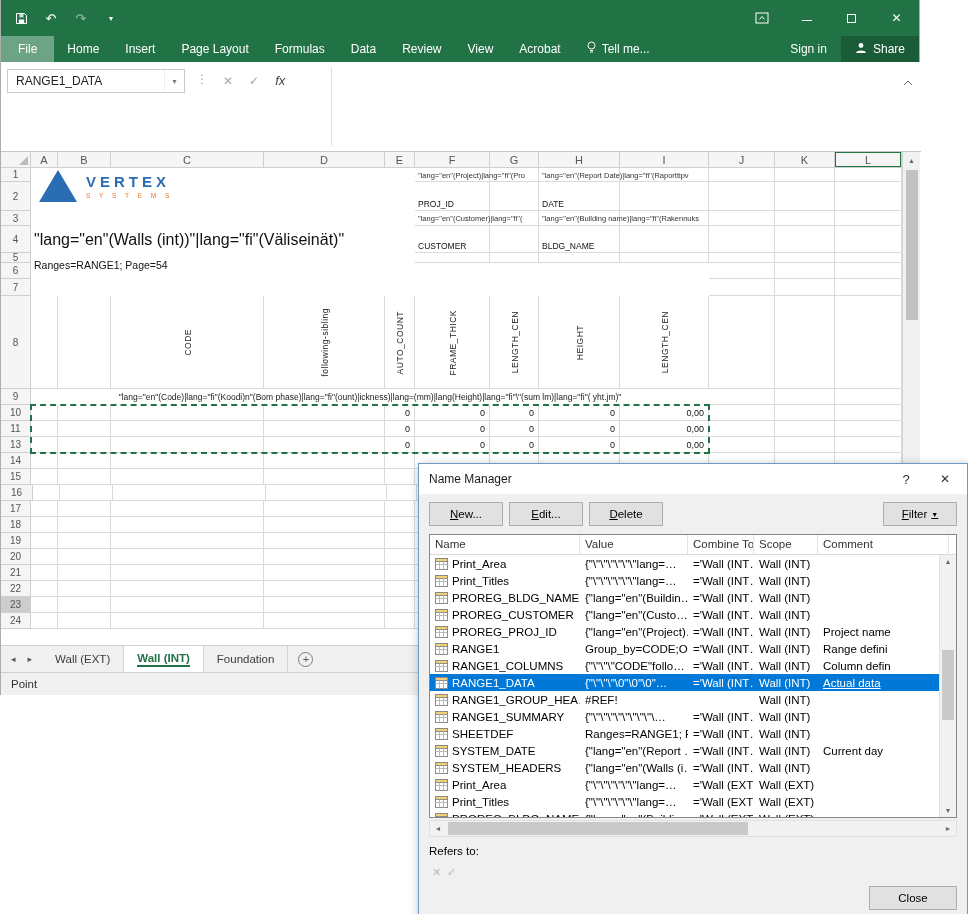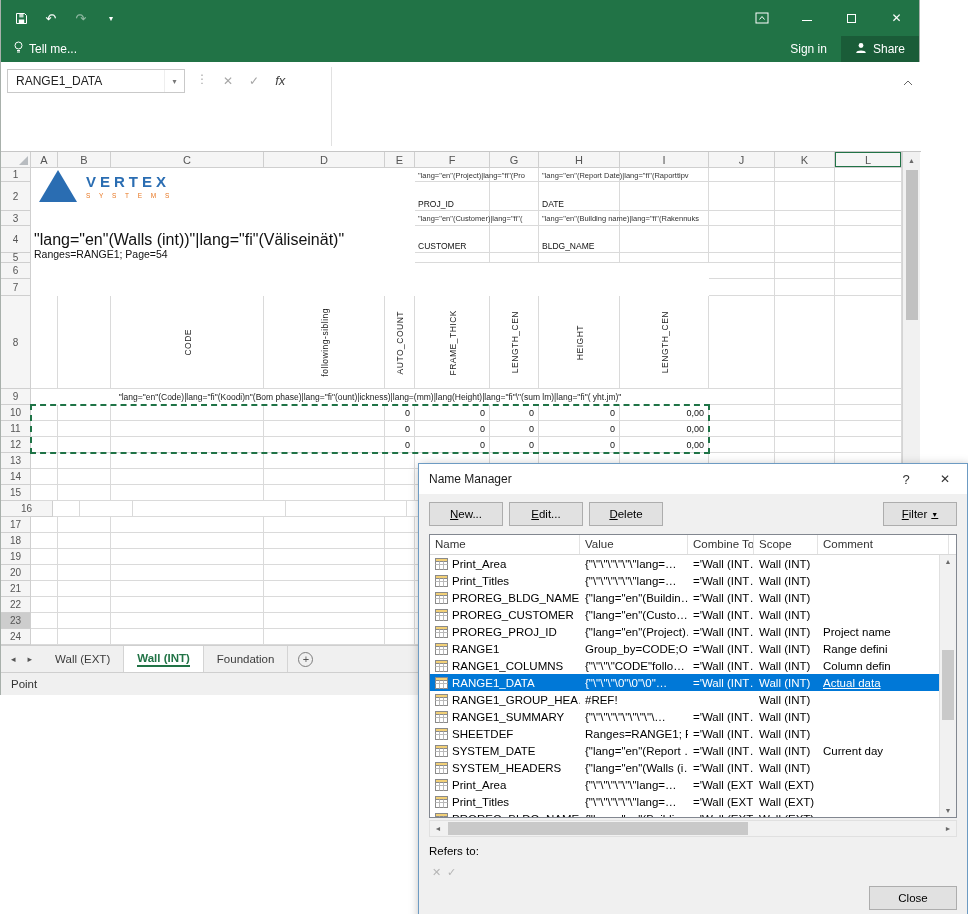--- a/index.html
+++ b/index.html
@@ -144,20 +144,31 @@
           <span class="minline"></span>
         </span>
       <span class="win-btn">
           <span class="maxbox"></span>
         </span>
       <span class="win-btn">✕</span>
     </div>
   </div>
 
   <div class="ribbonrow">
+    <div id="ribbon-tabs" style="display:flex;align-items:stretch">
+        <div class="rtab file-tab">File</div>
+        <div class="rtab">Home</div>
+        <div class="rtab">Insert</div>
+        <div class="rtab">Page Layout</div>
+        <div class="rtab">Formulas</div>
+        <div class="rtab">Data</div>
+        <div class="rtab">Review</div>
+        <div class="rtab">View</div>
+        <div class="rtab">Acrobat</div>
+      </div>
     <div class="tellme">
       <span>
         <svg width="11" height="13" viewBox="0 0 11 13">
             <circle cx="5.5" cy="4.5" r="3.5" fill="none" stroke="#fff"></circle>
             <path d="M4 9.5h3M4 11h3" stroke="#fff"></path>
           </svg>
       </span>
       <span>Tell me...</span>
     </div>
     <div class="rspacer"></div>
@@ -379,35 +390,20 @@
         <div class="g-cell" style="width: 30px;"></div>
         <div class="g-cell" style="width: 75px;"></div>
         <div class="g-cell" style="width: 49px;"></div>
         <div class="g-cell" style="width: 81px;"></div>
         <div class="g-cell" style="width: 89px;"></div>
         <div class="g-cell" style="width: 66px;"></div>
         <div class="g-cell" style="width: 60px;"></div>
         <div class="g-cell" style="width: 67px;"></div>
       </div>
       <div class="g-row" style="height: 16px;">
-        <div class="g-rhcell" style="width: 30px;">12</div>
-        <div class="g-cell" style="width: 27px;"></div>
-        <div class="g-cell" style="width: 53px;"></div>
-        <div class="g-cell" style="width: 153px;"></div>
-        <div class="g-cell" style="width: 121px;"></div>
-        <div class="g-cell" style="width: 30px;"></div>
-        <div class="g-cell" style="width: 75px;"></div>
-        <div class="g-cell" style="width: 49px;"></div>
-        <div class="g-cell" style="width: 81px;"></div>
-        <div class="g-cell" style="width: 89px;"></div>
-        <div class="g-cell" style="width: 66px;"></div>
-        <div class="g-cell" style="width: 60px;"></div>
-        <div class="g-cell" style="width: 67px;"></div>
-      </div>
-      <div class="g-row" style="height: 16px;">
         <div class="g-rhcell" style="width: 30px;">13</div>
         <div class="g-cell" style="width: 27px;"></div>
         <div class="g-cell" style="width: 53px;"></div>
         <div class="g-cell" style="width: 153px;"></div>
         <div class="g-cell" style="width: 121px;"></div>
         <div class="g-cell" style="width: 30px;"></div>
         <div class="g-cell" style="width: 75px;"></div>
         <div class="g-cell" style="width: 49px;"></div>
         <div class="g-cell" style="width: 81px;"></div>
         <div class="g-cell" style="width: 89px;"></div>
@@ -439,21 +435,21 @@
         <div class="g-cell" style="width: 30px;"></div>
         <div class="g-cell" style="width: 75px;"></div>
         <div class="g-cell" style="width: 49px;"></div>
         <div class="g-cell" style="width: 81px;"></div>
         <div class="g-cell" style="width: 89px;"></div>
         <div class="g-cell" style="width: 66px;"></div>
         <div class="g-cell" style="width: 60px;"></div>
         <div class="g-cell" style="width: 67px;"></div>
       </div>
       <div class="g-row" style="height: 16px;">
-        <div class="g-rhcell" style="width: 52px;">16</div>
+        <div class="g-rhcell" style="width: 32px;">16</div>
         <div class="g-cell" style="width: 27px;"></div>
         <div class="g-cell" style="width: 53px;"></div>
         <div class="g-cell" style="width: 153px;"></div>
         <div class="g-cell" style="width: 121px;"></div>
         <div class="g-cell" style="width: 30px;"></div>
         <div class="g-cell" style="width: 75px;"></div>
         <div class="g-cell" style="width: 49px;"></div>
         <div class="g-cell" style="width: 81px;"></div>
         <div class="g-cell" style="width: 89px;"></div>
         <div class="g-cell" style="width: 66px;"></div>
@@ -585,21 +581,21 @@
       <div class="g-patch" style="left: 30px; top: 237px; width: 678px; height: 16px;"></div>
       <div class="g-text t-tiny" style="top: 16px; height: 14px; left: 417px; width: 120px;">"lang="en"(Project)|lang="fi"(Pro</div>
       <div class="g-text t-tiny" style="top: 16px; height: 14px; left: 541px; width: 166px;">"lang="en"(Report Date)|lang="fi"(Raporttipv</div>
       <div class="g-text t-label va-b" style="top: 30px; height: 29px; left: 417px;">PROJ_ID</div>
       <div class="g-text t-label va-b" style="top: 30px; height: 29px; left: 541px;">DATE</div>
       <div class="g-text t-tiny" style="top: 59px; height: 15px; left: 417px; width: 120px;">"lang="en"(Customer)|lang="fi"(</div>
       <div class="g-text t-tiny" style="top: 59px; height: 15px; left: 541px; width: 166px;">"lang="en"(Building name)|lang="fi"(Rakennuks</div>
       <div class="g-text t-big" style="top: 74px; height: 27px; left: 33px;">"lang="en"(Walls (int))"|lang="fi"(Väliseinät)"</div>
       <div class="g-text t-label va-b" style="top: 74px; height: 27px; left: 417px;">CUSTOMER</div>
       <div class="g-text t-label va-b" style="top: 74px; height: 27px; left: 541px;">BLDG_NAME</div>
-      <div class="g-text t-normal" style="top: 94px; height: 16px; left: 33px;">Ranges=RANGE1; Page=54</div>
+      <div class="g-text t-normal" style="top: 105px; height: 16px; left: 33px;">Ranges=RANGE1; Page=54</div>
       <div class="g-text t-tinycenter" style="top: 237px; height: 16px; left: 30px; width: 678px;">"lang="en"(Code)|lang="fi"(Koodi)n"(Bom phase)|lang="fi"(ount)|ickness)|lang=(mm)|lang(Height)|lang="fi"\"(sum lm)|lang="fi"( yht.jm)"</div>
       <div class="g-rot" style="left: 110px; width: 153px; top: 144px; height: 93px;">
         <span>CODE</span>
       </div>
       <div class="g-rot" style="left: 263px; width: 121px; top: 144px; height: 93px;">
         <span>following-sibling</span>
       </div>
       <div class="g-rot" style="left: 384px; width: 30px; top: 144px; height: 93px;">
         <span>AUTO_COUNT</span>
       </div>

